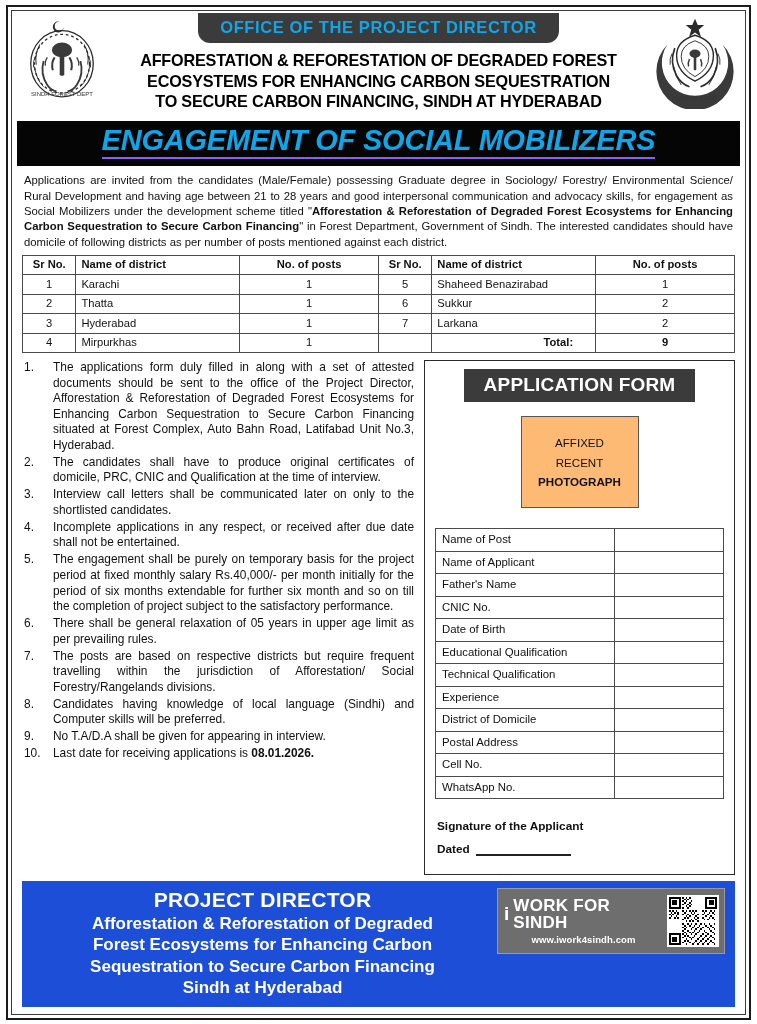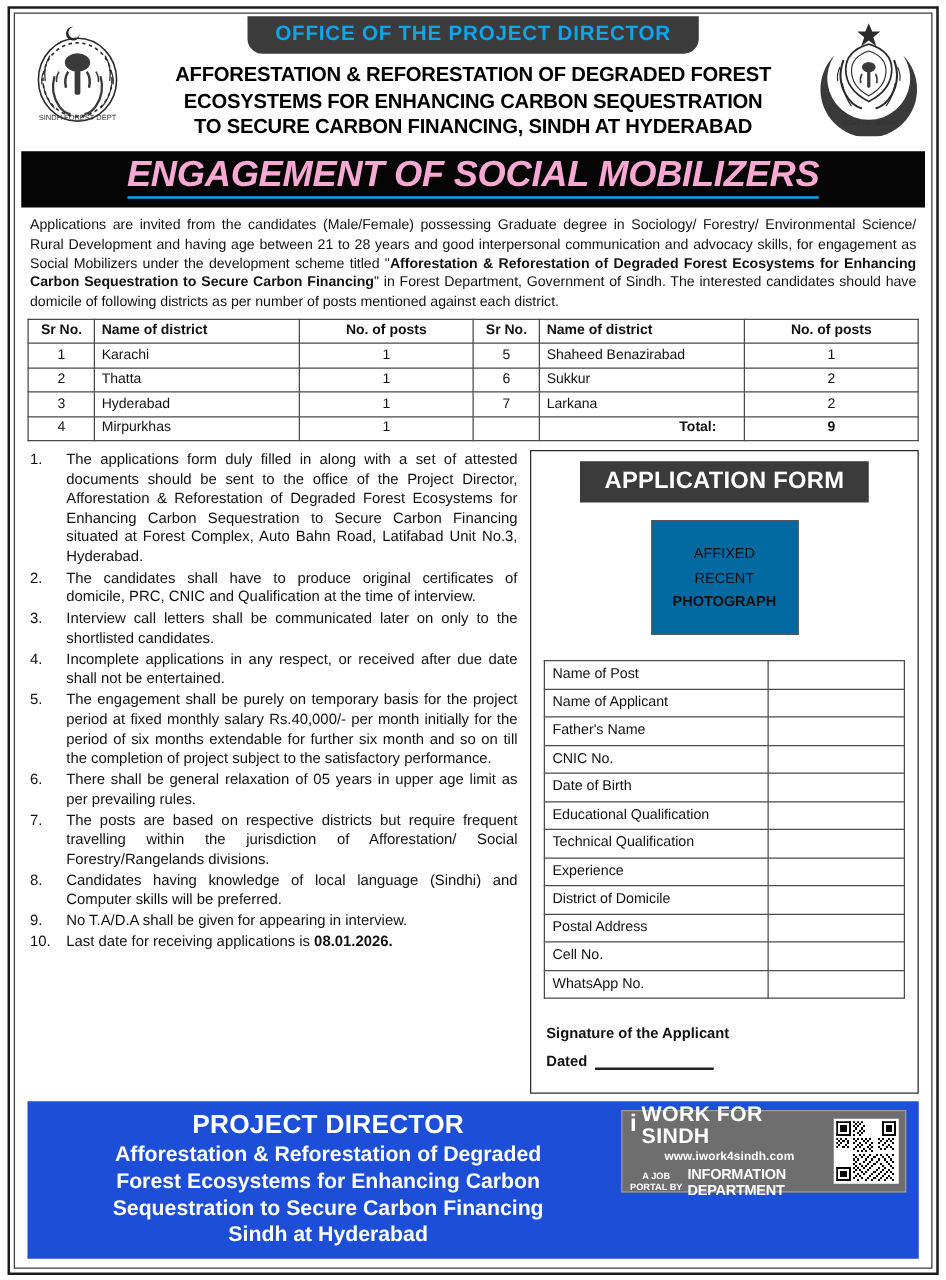--- a/index.html
+++ b/index.html
@@ -92,26 +92,26 @@
   }
 
   
   .main-title-bar {
     background: #050505;
     margin: 4px 1px 0 1px;
     padding: 4px 0 7px 0;
     text-align: center;
   }
   .main-title-bar .mt {
-    color: #f9a8d4;
+    color: #0ea5e9;
     font-weight: bold;
     font-style: italic;
     font-size: 29px;
     letter-spacing: -0.2px;
-    border-bottom: 2px solid #0ea5e9;
+    border-bottom: 2px solid #8b5cf6;
     padding-bottom: 2px;
     display: inline-block;
     line-height: 1.05;
   }
 
   
   .intro {
     font-size: 11.3px;
     line-height: 1.355;
     text-align: justify;
@@ -204,21 +204,21 @@
     padding: 5px 20px 6px 20px;
     text-align: center;
     margin-bottom: 14px;
     white-space: nowrap;
   }
 
   .photo-box {
     width: 118px;
     height: 92px;
     border: 1.5px solid #555;
-    background: #0369a1;
+    background: #fdba74;
     display: flex;
     flex-direction: column;
     align-items: center;
     justify-content: center;
     font-size: 11.6px;
     line-height: 1.65;
     margin-bottom: 20px;
     color: #111;
   }
   .photo-box .ph-bold { font-weight: bold; }
@@ -592,27 +592,20 @@
          <div class="fsub">Sindh at Hyderabad</div>
        </div>
 
        <div class="iwork">
          <div class="iwork-left">
            <div class="iwork-top">
              <span class="iwork-i">i</span>
              <span class="iwork-title">WORK FOR SINDH</span>
            </div>
            <div class="iwork-url">www.iwork4sindh.com</div>
-           <div class="iwork-bottom">
-             <div class="iwork-job">
-               <div>A JOB</div>
-               <div>PORTAL BY</div>
-             </div>
-             <div class="iwork-dept">INFORMATION DEPARTMENT</div>
-           </div>
          </div>
          <div class="qr">
            <svg viewBox="0 0 29 29" xmlns="http://www.w3.org/2000/svg" shape-rendering="crispEdges">
              <rect width="29" height="29" fill="#fff"></rect>
              <g fill="#000">
                <rect x="0" y="0" width="7" height="1"></rect>
                     <rect x="0" y="6" width="7" height="1"></rect>
                <rect x="0" y="0" width="1" height="7"></rect>
                     <rect x="6" y="0" width="1" height="7"></rect>
                <rect x="2" y="2" width="3" height="3"></rect>

